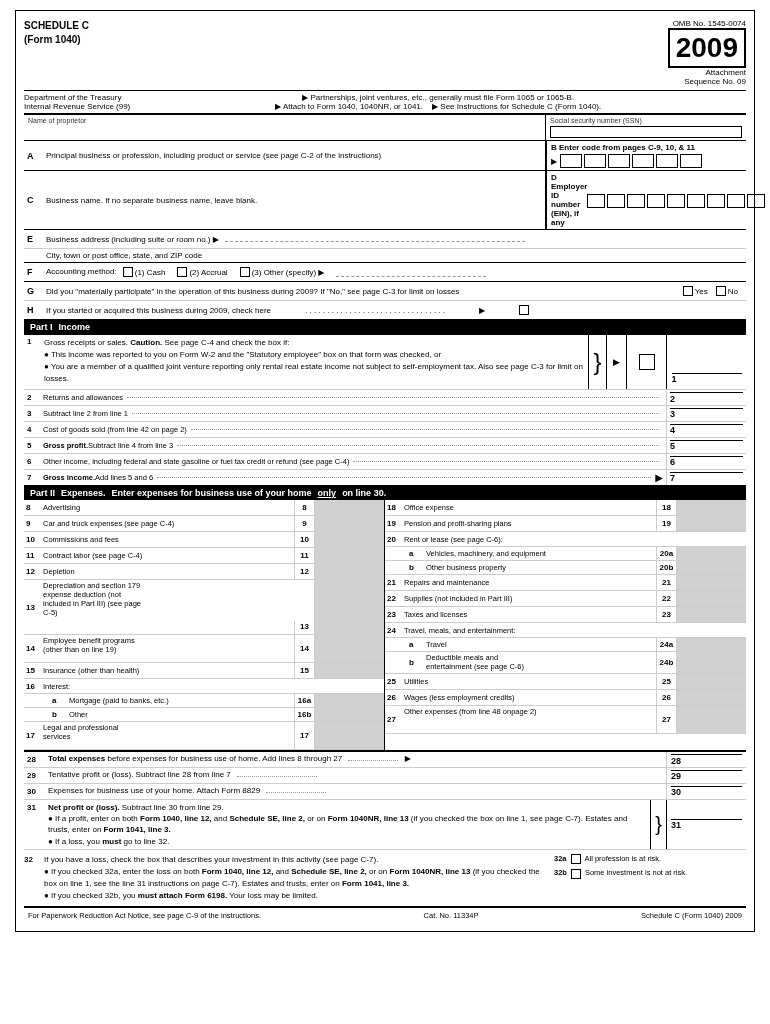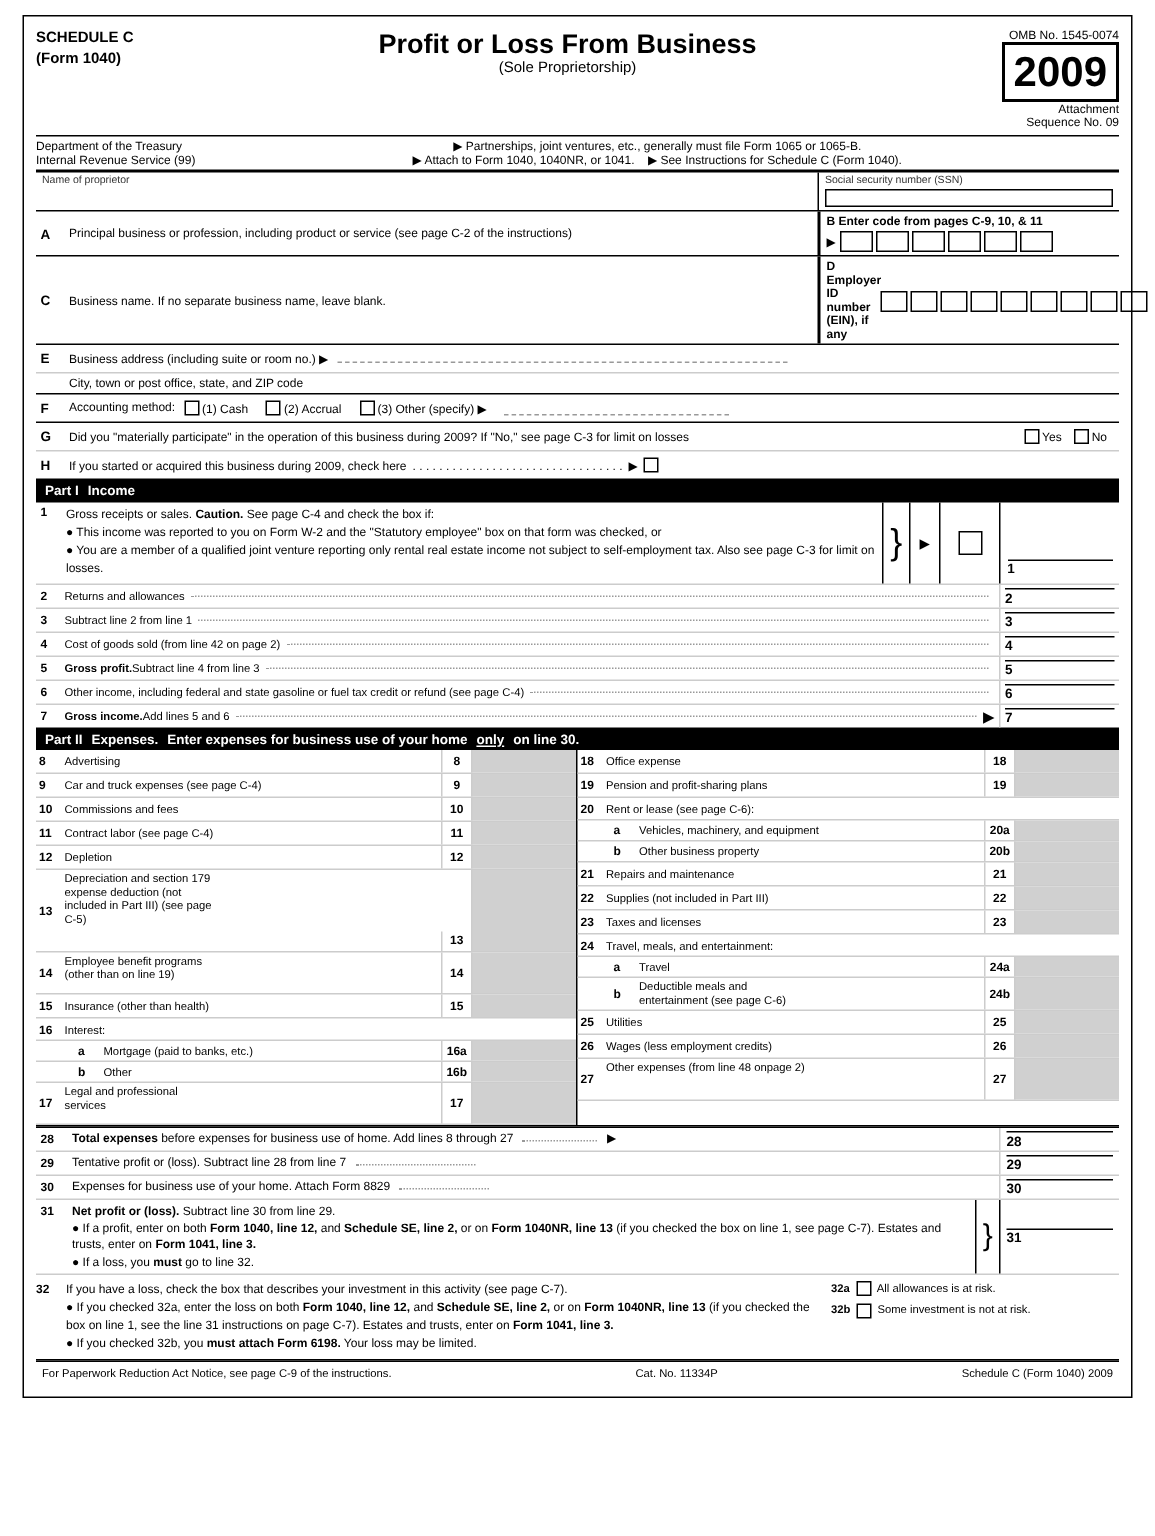--- a/index.html
+++ b/index.html
@@ -375,24 +375,20 @@
   </style>
 </head>
 <body>
 
 <div class="page">
 
   <div class="header-row">
     <div class="schedule-label">
       <div>SCHEDULE C</div>
       <div>(Form 1040)</div>
-    </div>
-    <div class="title-center">
-      <div class="title-main">Profit or Loss From Business</div>
-      <div class="title-sub">(Sole Proprietorship)</div>
     </div>
     <div class="omb-box">
       <div>OMB No. 1545-0074</div>
       <div class="year-big">2009</div>
       <div class="attachment-text">Attachment</div>
       <div class="attachment-text">Sequence No. 09</div>
     </div>
   </div>
 
   <div style="display:flex; justify-content:space-between; font-size:8px; border-top:1px solid #000; border-bottom:1px solid #000; padding:2px 0;">
@@ -510,21 +506,21 @@
       </div>
       <div class="yn-item">
         <span class="checkbox"></span>
         <span>No</span>
       </div>
     </div>
   </div>
 
   <div style="display:flex; align-items:center; border-bottom:1px solid #000; min-height:16px; padding:2px 0;">
     <div class="row-letter">H</div>
-    <div style="flex:1; padding:2px 4px; font-size:8px; display:flex; align-items:center;">
+    <div style="flex:1; padding:2px 4px; font-size:8px; display:flex; align-items:center;gap:30px;">
       <span>If you started or acquired this business during 2009, check here</span>
       <span style="margin: 0 4px;"> . . . . . . . . . . . . . . . . . . . . . . . . . . . . . . . . </span>
       <span>▶</span>
       <span class="checkbox" style="margin-left:4px;"></span>
     </div>
   </div>
 
   <div class="part-header">
     <span class="part-header-label">Part I</span>
     <span>Income</span>
@@ -870,21 +866,21 @@
       <div style="width:20px; font-weight:bold; font-size:8px; flex-shrink:0; padding-top:1px;">32</div>
       <div style="flex:1; font-size:8px; line-height:1.5;">
         <div>If you have a loss, check the box that describes your investment in this activity (see page C-7).</div>
         <div>● If you checked 32a, enter the loss on both <span class="bold">Form 1040, line 12,</span> and <span class="bold">Schedule SE, line 2,</span> or on <span class="bold">Form 1040NR, line 13</span> (if you checked the box on line 1, see the line 31 instructions on page C-7). Estates and trusts, enter on <span class="bold">Form 1041, line 3.</span></div>
         <div>● If you checked 32b, you <span class="bold">must attach Form 6198.</span> Your loss may be limited.</div>
       </div>
       <div style="width:200px; padding-left:8px; font-size:7.5px;">
         <div style="display:flex; align-items:center; gap:4px; margin-bottom:4px;">
           <span class="bold">32a</span>
           <span class="checkbox"></span>
-          <span>All allowances is at risk.</span>
+          <span>All profession is at risk.</span>
         </div>
         <div style="display:flex; align-items:flex-start; gap:4px;">
           <span class="bold">32b</span>
           <span class="checkbox" style="margin-top:1px;"></span>
           <span>Some investment is not at risk.</span>
         </div>
       </div>
     </div>
   </div>
 

